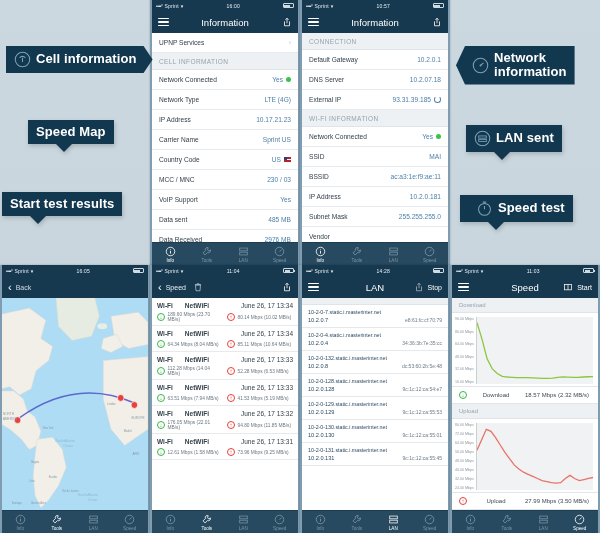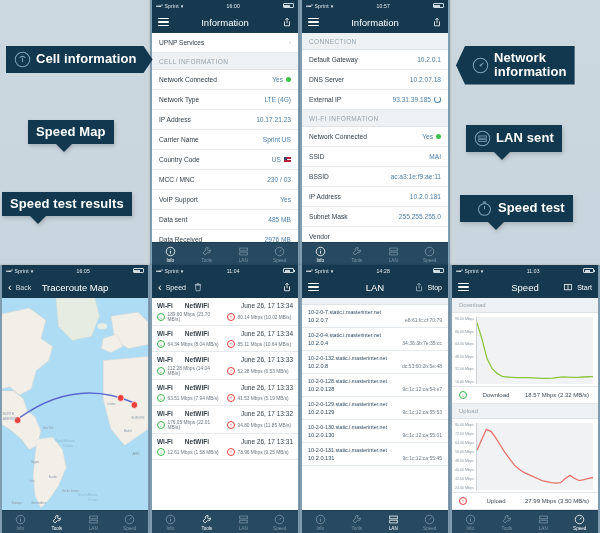--- a/index.html
+++ b/index.html
@@ -402,21 +402,20 @@
         <span>16:05</span>
         <span class="batt">
             <i></i>
           </span>
       </div>
       <div class="navbar navpos">
         <div class="nb-l">
           <span style="font-size:11px;line-height:1;">‹</span>
           <span style="font-size:7px;color:#cfdbe3;">Back</span>
         </div>
-        <div class="title">Traceroute Map</div>
         <div class="nb-r"></div>
       </div>
       <div class="mapwrap">
         <svg viewBox="0 0 150 210" preserveAspectRatio="none">
           <rect width="150" height="210" fill="#aedcf5"></rect>
 
           <path d="M55 -5 L95 -2 L100 18 L92 38 L72 42 L58 28 Z" fill="#e6ece2" stroke="#d5ddd0" stroke-width=".5"></path>
 
           <path d="M-10 18 L28 10 L45 22 L40 40 L52 48 L48 62 L35 72 L30 90 L18 96 L8 88 L-10 92 Z" fill="#f2efe9" stroke="#dcd8d0" stroke-width=".5"></path>
           <path d="M-10 92 L12 92 L22 100 L26 112 L34 118 L40 132 L36 146 L28 150 L20 140 L8 130 L-6 122 Z" fill="#f2efe9" stroke="#dcd8d0" stroke-width=".5"></path>
@@ -930,21 +929,21 @@
           <circle cx="10" cy="10" r="8.5" fill="none" stroke="#8fb3c7" stroke-width="1.2"></circle>
           <path d="M10 13V8M6.5 8a4.5 4.5 0 017 0" fill="none" stroke="#8fb3c7" stroke-width="1.2"></path>
         </svg>
       </span>
       <span class="ctext">Cell information</span>
     </div>
     <div class="callout c-arrow-down" id="lbl-route" style="left:28px;top:120px;">
       <span class="ctext">Speed Map</span>
     </div>
     <div class="callout c-arrow-down" id="lbl-speed_results" style="left:2px;top:192px;">
-      <span class="ctext">Speed test results</span>
+      <span class="ctext">Start test results</span>
     </div>
     <div class="callout c-arrow-left" id="lbl-network" style="left:456px;top:46px;justify-content:flex-end;">
       <span class="cicon">
         <svg viewBox="0 0 20 20">
           <circle cx="10" cy="10" r="8.5" fill="none" stroke="#8fb3c7" stroke-width="1.2"></circle>
           <path d="M10 10l3.5-3M6 6.5h.01M14 6.5h.01" fill="none" stroke="#8fb3c7" stroke-width="1.2"></path>
           <circle cx="10" cy="10" r="1.1" fill="#8fb3c7"></circle>
         </svg>
       </span>
       <span class="ctext">Network<br>information</span>

